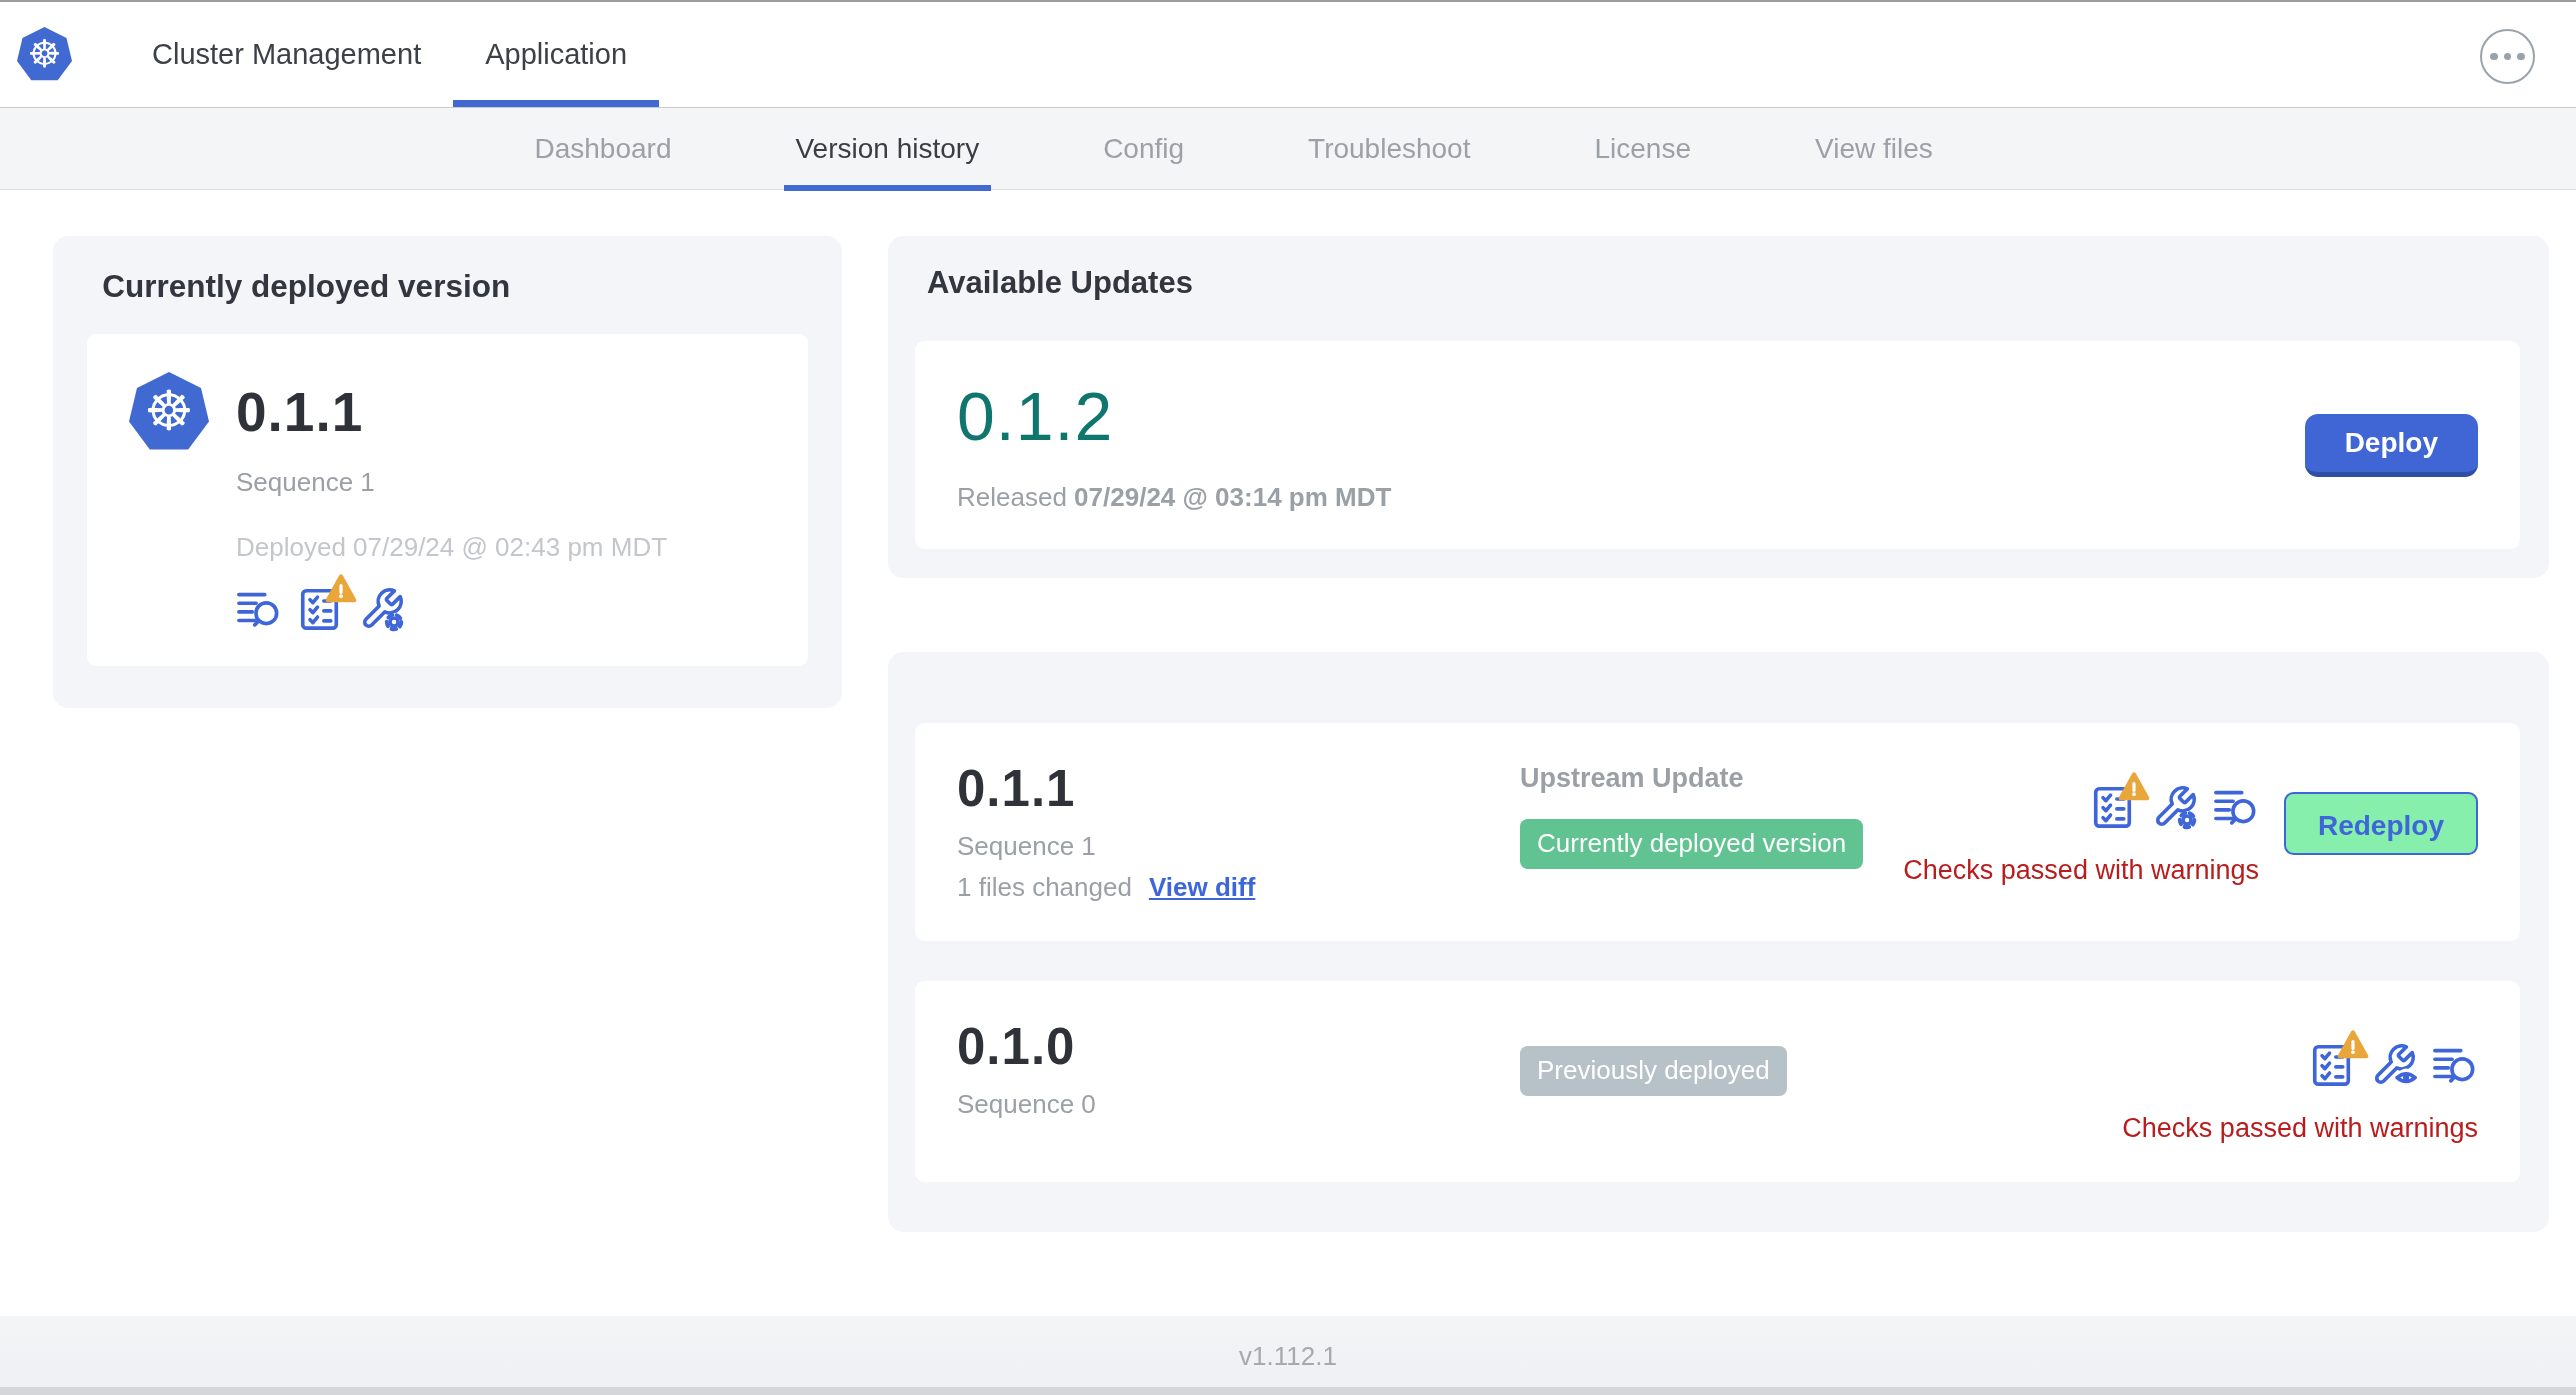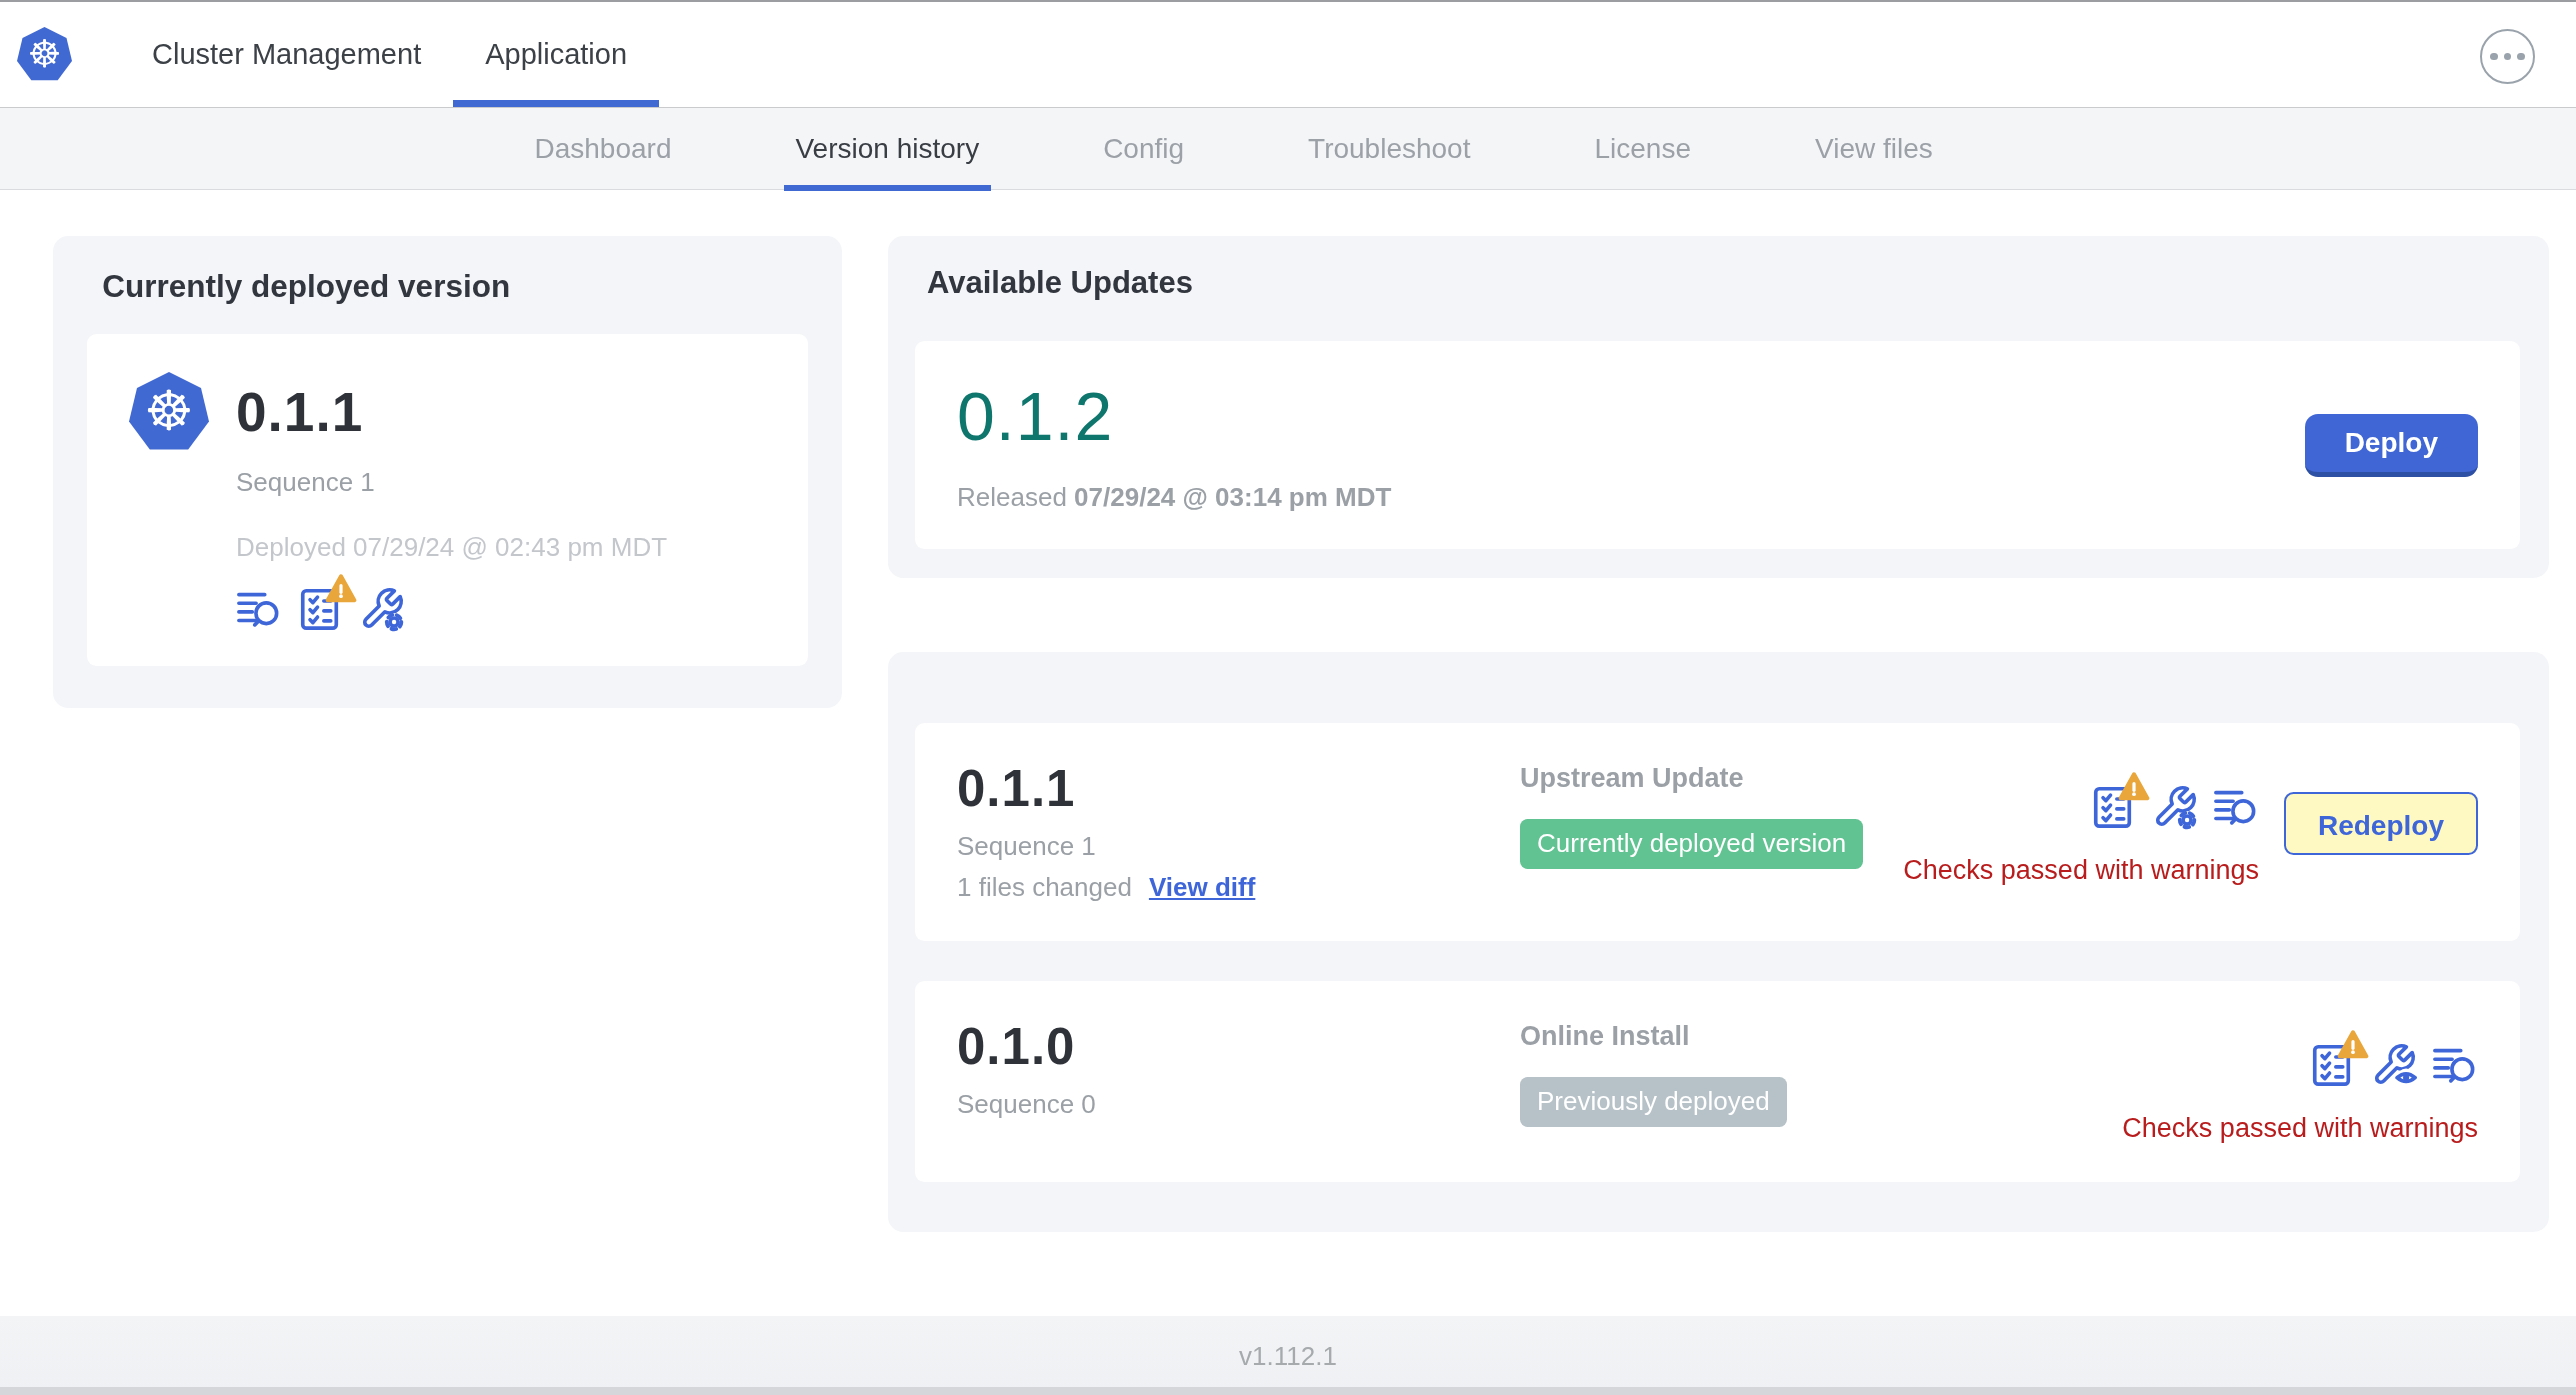--- a/index.html
+++ b/index.html
@@ -80,21 +80,21 @@
   .viewdiff { color:#3e66d9; font-weight:700; text-decoration:underline; cursor:pointer; }
   .col2 { flex:1; padding-top:3.8px; }
   .source { font-size:27px; font-weight:700; color:#9aa0a6; }
   .badge { display:inline-block; margin-top:25px; padding:9.5px 17px; border-radius:7.6px; color:#fff; font-size:26px; }
   .badge.green { background:#61c392; }
   .badge.gray { background:#b7c2c8; }
   .col3 { margin-left:auto; display:flex; align-items:flex-start; gap:25px; padding-top:25px; }
   .checks { display:flex; flex-direction:column; align-items:flex-end; }
   .checks .iconrow { margin-top:0; }
   .status { font-size:27px; color:#b91c1c; margin-top:25px; white-space:nowrap; }
-  .btn-outline { background:#fef9c3; border:2.9px solid #3e66d9; border-radius:9.5px; color:#3e66d9;
+  .btn-outline { background:#86efac; border:2.9px solid #3e66d9; border-radius:9.5px; color:#3e66d9;
     font-weight:700; font-size:28px; font-family:inherit; padding:16px 32px; height:63px; cursor:pointer; margin-top:7.6px; }
 
   
   .footer { height:80px; background:linear-gradient(#f3f4f6,#eef0f3); position:relative;
     display:flex; align-items:center; justify-content:center; }
   .footer-version { font-size:26px; color:#a7aaad; }
   .footer::after { content:""; position:absolute; left:0; right:0; bottom:0; height:8.6px; background:#d4d6d9; }
 </style>
 </head>
 <body>
@@ -269,21 +269,20 @@
             <button class="btn-outline">Redeploy</button>
           </div>
         </div>
 
         <div class="white vrow">
           <div class="col1">
             <div class="vnum-m">0.1.0</div>
             <div class="seq2">Sequence 0</div>
           </div>
           <div class="col2">
-            <div class="source">Online Install</div>
             <span class="badge gray">Previously deployed</span>
           </div>
           <div class="col3">
             <div class="checks">
               <div class="iconrow">
                 <span class="ic">
                   <svg viewBox="0 0 24 24" fill="none" stroke="#3e66d9" stroke-width="1.9" stroke-linecap="round" stroke-linejoin="round">
                     <rect x="3" y="2.5" width="17.5" height="19.5" rx="1.8"></rect>
                     <path d="M6.8 7.2l1.5 1.5 2.4-2.9"></path>
                       <path d="M14 7.8h3.6"></path>

